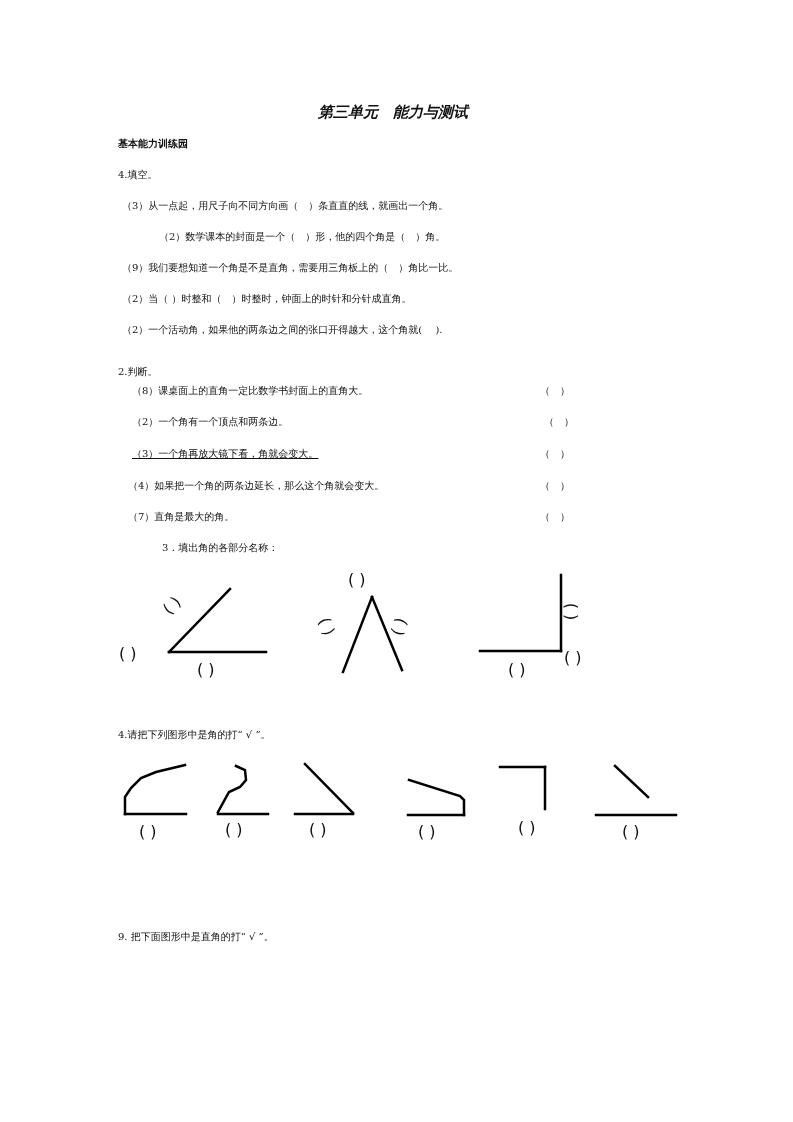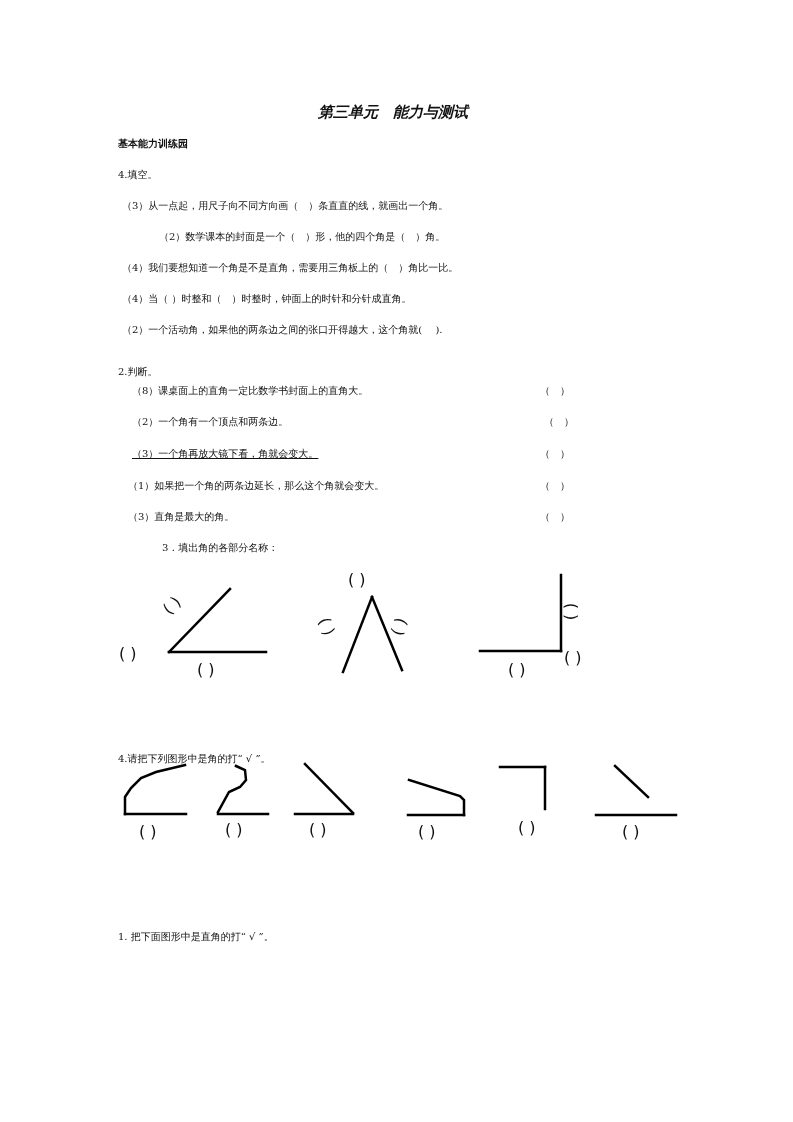--- a/index.html
+++ b/index.html
@@ -13,34 +13,34 @@
   </style>
 </head>
 <body>
 
 <div class="t title" style="left:318px;top:104px;font-style:italic;">第三单元　能力与测试</div>
 <div class="t bold" style="left:118px;top:136px;">基本能力训练园</div>
 
 <div class="t" style="left:118px;top:167px;">4.填空。</div>
 <div class="t" style="left:122px;top:198px;">（3）从一点起，用尺子向不同方向画（　）条直直的线，就画出一个角。</div>
 <div class="t" style="left:122px;top:229px;margin-left:37px;">（2）数学课本的封面是一个（　）形，他的四个角是（　）角。</div>
-<div class="t" style="left:122px;top:260px;">（4）我们要想知道一个角是不是直角，需要用三角板上的（　）角比一比。</div>
-<div class="t" style="left:122px;top:291px;">（4）当（ ）时整和（　）时整时，钟面上的时针和分针成直角。</div>
+<div class="t" style="left:122px;top:260px;">（9）我们要想知道一个角是不是直角，需要用三角板上的（　）角比一比。</div>
+<div class="t" style="left:122px;top:291px;">（2）当（ ）时整和（　）时整时，钟面上的时针和分针成直角。</div>
 <div class="t" style="left:122px;top:322px;">（2）一个活动角，如果他的两条边之间的张口开得越大，这个角就(　 ).</div>
 
 <div class="t" style="left:118px;top:352px;margin-top:12px;">2.判断。</div>
 <div class="t" style="left:132px;top:383px;">（8）课桌面上的直角一定比数学书封面上的直角大。</div>
 <div class="t" style="left:540px;top:383px;">（　）</div>
 <div class="t" style="left:132px;top:414px;text-align:right;">（2）一个角有一个顶点和两条边。</div>
 <div class="t" style="left:544px;top:414px;">（　）</div>
 <div class="t" style="left:132px;top:446px;text-decoration:underline;">（3）一个角再放大镜下看，角就会变大。</div>
 <div class="t" style="left:540px;top:446px;">（　）</div>
-<div class="t" style="left:128px;top:478px;">（1）如果把一个角的两条边延长，那么这个角就会变大。</div>
+<div class="t" style="left:128px;top:478px;">（4）如果把一个角的两条边延长，那么这个角就会变大。</div>
 <div class="t" style="left:540px;top:478px;">（　）</div>
-<div class="t" style="left:128px;top:509px;">（3）直角是最大的角。</div>
+<div class="t" style="left:128px;top:509px;">（7）直角是最大的角。</div>
 <div class="t" style="left:540px;top:509px;">（　）</div>
 
 <div class="t" style="left:118px;top:540px;margin-left:44px;">3．填出角的各部分名称：</div>
 
 <svg width="793" height="1122">
   <g stroke="#000" stroke-width="2.5" fill="none" stroke-linecap="square">
 
     <g>
       <line x1="169" y1="652" x2="230" y2="589"></line>
       <line x1="169" y1="652" x2="266" y2="652"></line>
@@ -91,22 +91,22 @@
 <div class="blank" style="left:119px;top:644px;">(  )</div>
 <div class="blank" style="left:197px;top:660px;">(  )</div>
 <div class="blank" style="left:163px;top:596px;transform:rotate(-45deg);">(  )</div>
 <div class="blank" style="left:348px;top:570px;">(  )</div>
 <div class="blank" style="left:318px;top:617px;transform:rotate(70deg);">(  )</div>
 <div class="blank" style="left:390px;top:617px;transform:rotate(-70deg);">(  )</div>
 <div class="blank" style="left:563px;top:602px;transform:rotate(90deg);">(  )</div>
 <div class="blank" style="left:564px;top:648px;">(  )</div>
 <div class="blank" style="left:508px;top:660px;">(  )</div>
 
-<div class="t" style="left:118px;top:727px;margin-top:24px;">4.请把下列图形中是角的打“ √ ”。</div>
+<div class="t" style="left:118px;top:727px;">4.请把下列图形中是角的打“ √ ”。</div>
 
 <div class="blank" style="left:139px;top:822px;">(  )</div>
 <div class="blank" style="left:225px;top:820px;">(  )</div>
 <div class="blank" style="left:309px;top:820px;">(  )</div>
 <div class="blank" style="left:418px;top:822px;">(  )</div>
 <div class="blank" style="left:518px;top:818px;">(  )</div>
 <div class="blank" style="left:622px;top:822px;">(  )</div>
 
-<div class="t" style="left:118px;top:929px;">1. 把下面图形中是直角的打“ √ ”。</div>
+<div class="t" style="left:118px;top:929px;">9. 把下面图形中是直角的打“ √ ”。</div>
 
 </body></html>

